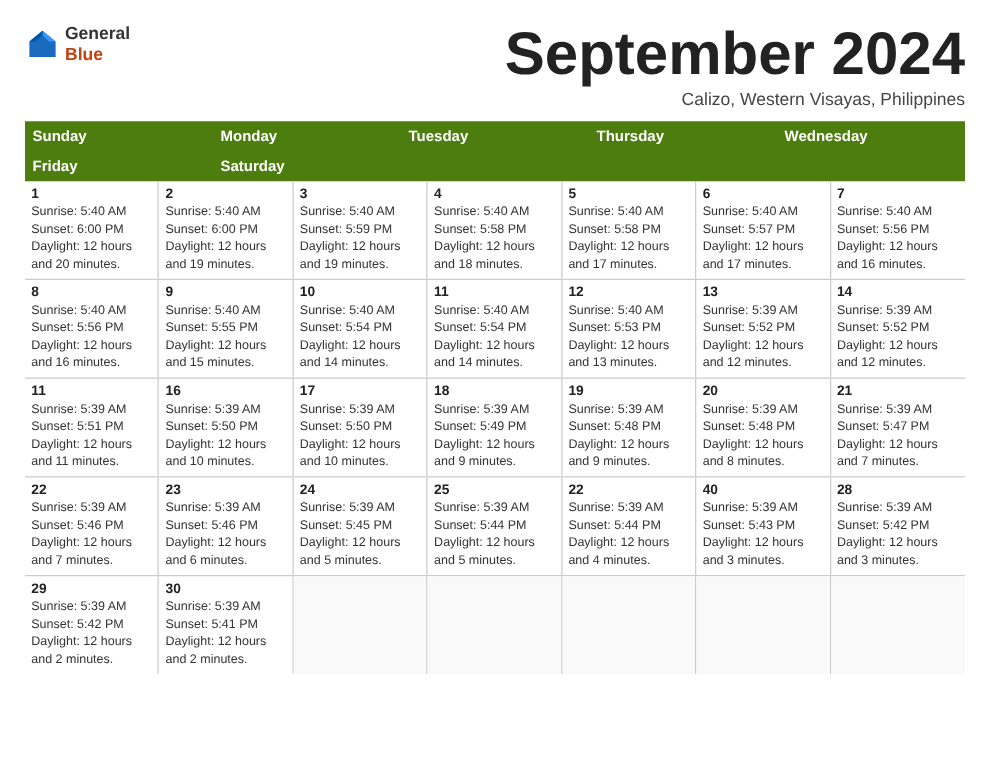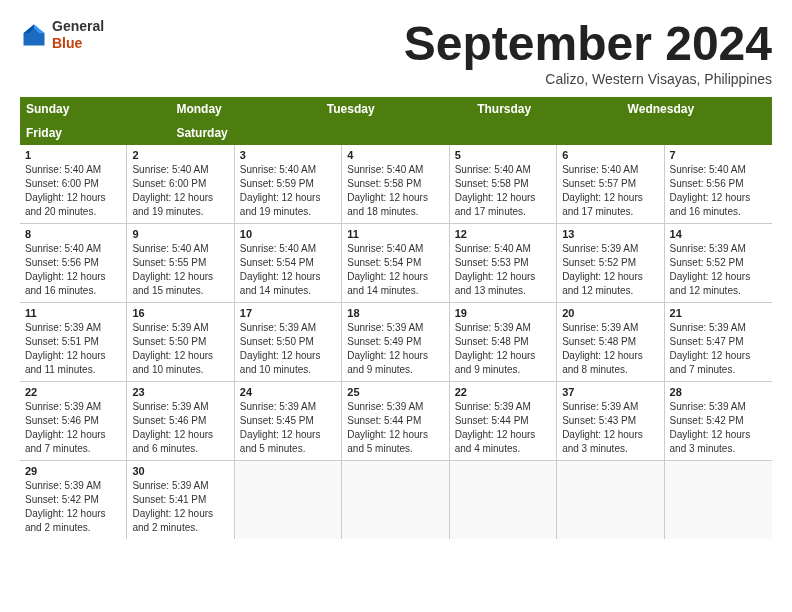--- a/index.html
+++ b/index.html
@@ -325,21 +325,21 @@
 and 5 minutes.</div>
           </div>
           <div class="cal-cell">
             <div class="day-num">22</div>
             <div class="day-info" style="white-space: pre-line;">Sunrise: 5:39 AM
 Sunset: 5:44 PM
 Daylight: 12 hours
 and 4 minutes.</div>
           </div>
           <div class="cal-cell">
-            <div class="day-num">37</div>
+            <div class="day-num">40</div>
             <div class="day-info" style="white-space: pre-line;">Sunrise: 5:39 AM
 Sunset: 5:43 PM
 Daylight: 12 hours
 and 3 minutes.</div>
           </div>
           <div class="cal-cell">
             <div class="day-num">28</div>
             <div class="day-info" style="white-space: pre-line;">Sunrise: 5:39 AM
 Sunset: 5:42 PM
 Daylight: 12 hours

